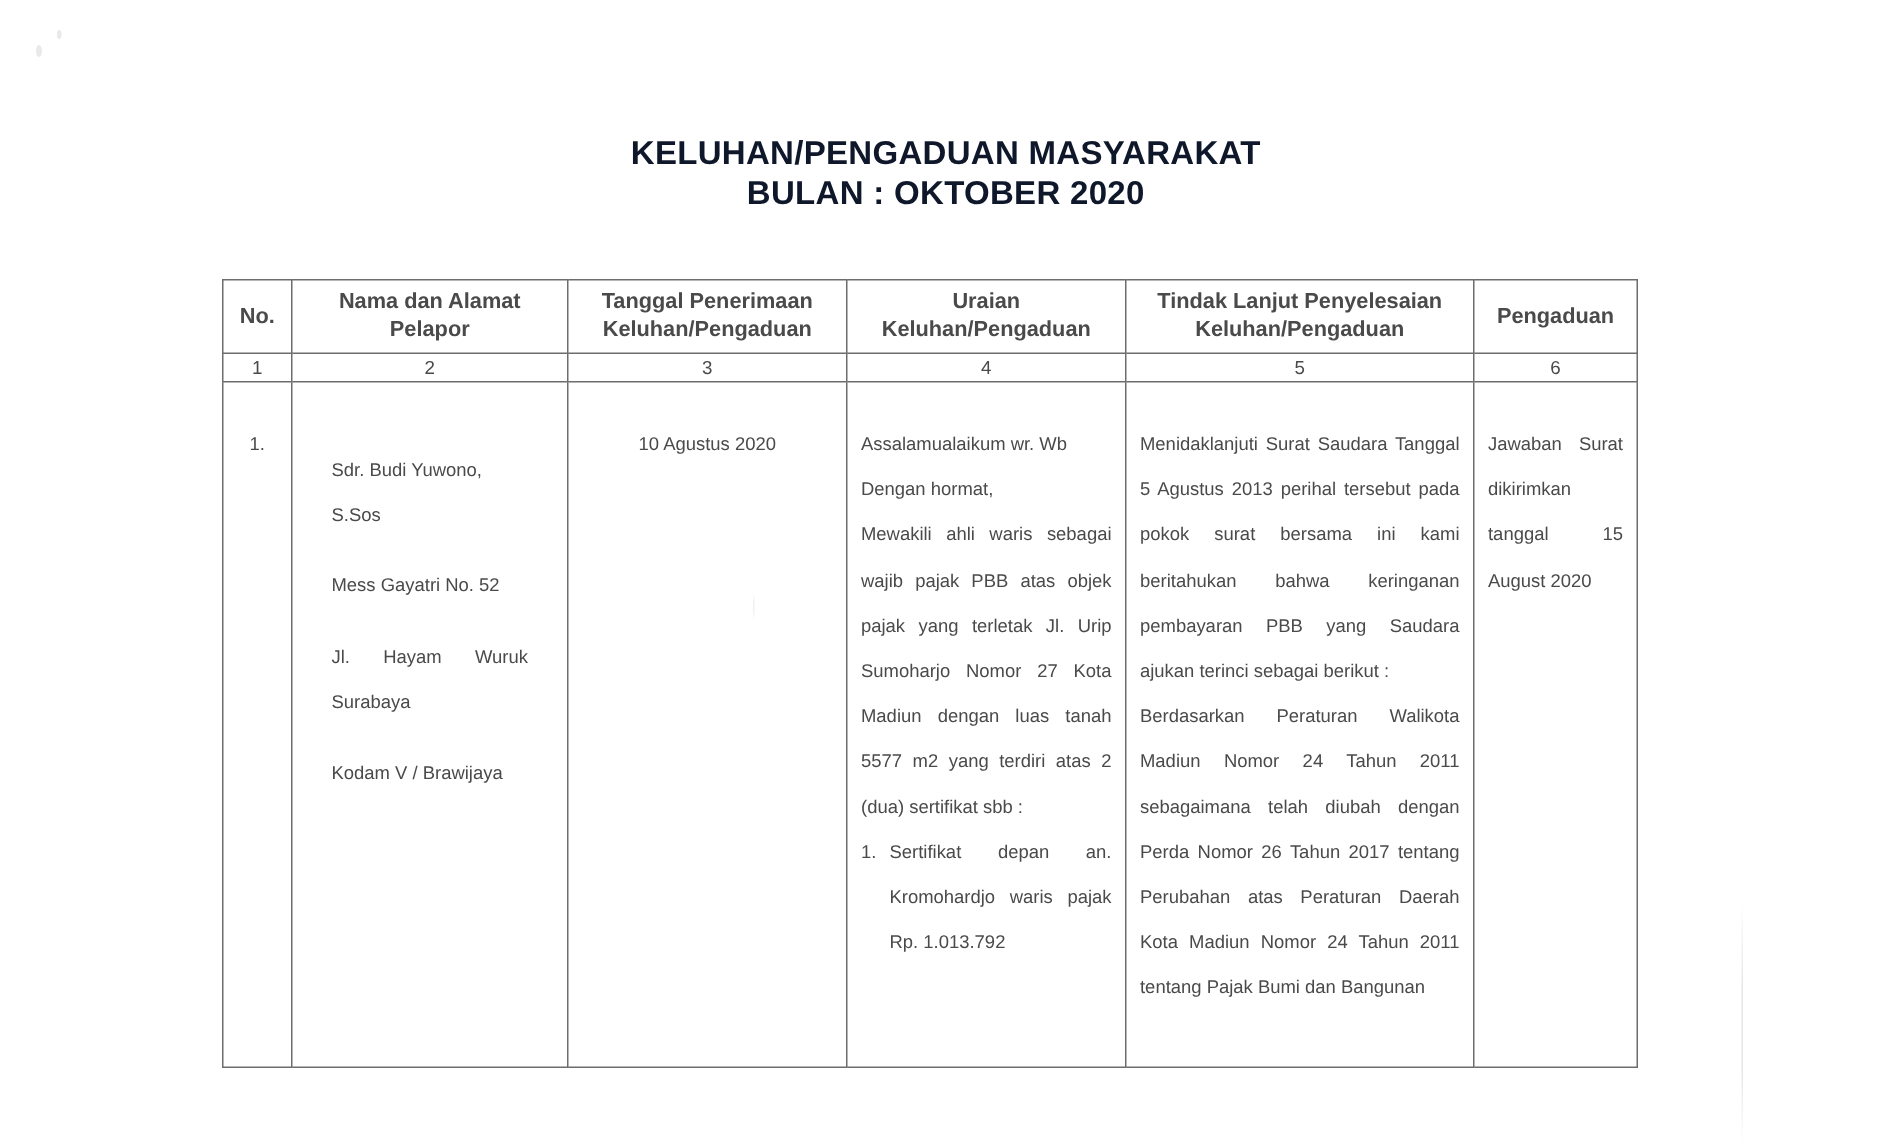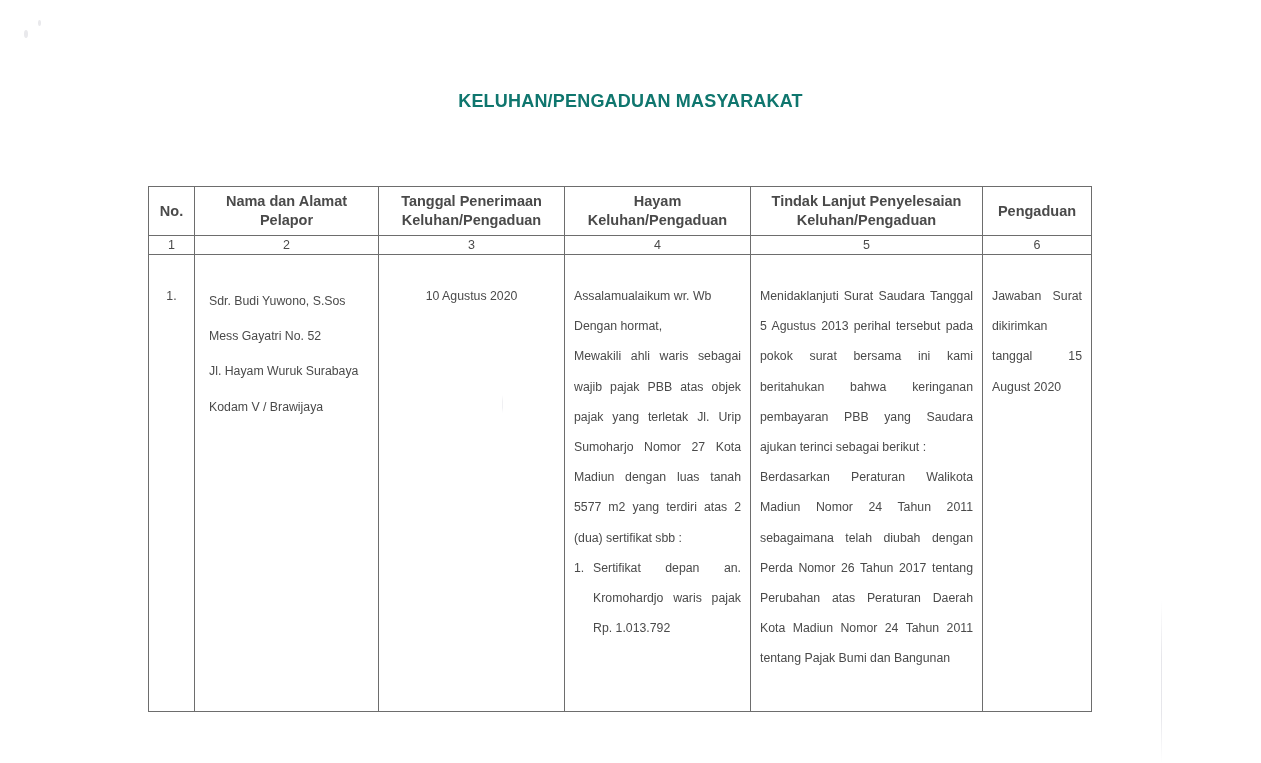--- a/index.html
+++ b/index.html
@@ -33,23 +33,23 @@
   
   .doc-title {
     position: absolute;
     left: 0;
     top: 88px;
     width: 1261px;
     text-align: center;
   }
   .doc-title .tline {
     font-weight: bold;
-    font-size: 18px;
+    font-size: 22px;
     letter-spacing: 0.2px;
-    color: #0f766e;
+    color: #0f172a;
     line-height: 27px;
     white-space: nowrap;
   }
 
   
   .report-table {
     position: absolute;
     left: 148px;
     top: 186px;
     width: 943px;
@@ -111,21 +111,21 @@
   }
   .justified p {
     margin: 0;
     text-align: justify;
     text-justify: inter-word;
   }
   .justified p.nojust {
     text-align: left;
   }
   .cell-nama p {
-    margin: 5px;
+    margin: 17px;
     text-align: justify;
     text-justify: inter-word;
   }
   .cell-nama p.nojust { text-align: left; }
 
   
   .listitem {
     position: relative;
     padding-left: 19px;
   }
@@ -143,20 +143,21 @@
 </head>
 <body>
 
 <div class="scan-speck" style="left:24px; top:30px; width:4px; height:8px;"></div>
 <div class="scan-speck" style="left:38px; top:20px; width:3px; height:6px;"></div>
 <div class="scan-line" style="left:1161px; top:600px; height:163px;"></div>
 <div class="scan-line" style="left:502px; top:395px; height:18px; opacity:.6;"></div>
 
 <div class="doc-title">
   <div class="tline">KELUHAN/PENGADUAN MASYARAKAT</div>
+  <div class="tline">BULAN : OKTOBER 2020</div>
 </div>
 
 <table class="report-table">
   <colgroup>
     <col class="col-no">
     <col class="col-nama">
     <col class="col-tanggal">
     <col class="col-uraian">
     <col class="col-tindak">
     <col class="col-ket">
@@ -169,21 +170,21 @@
       </th>
       <th>
         <span>Nama dan Alamat</span><br>
         <span>Pelapor</span>
       </th>
       <th>
         <span>Tanggal Penerimaan</span><br>
         <span>Keluhan/Pengaduan</span>
       </th>
       <th>
-        <span>Hayam</span><br>
+        <span>Uraian</span><br>
         <span>Keluhan/Pengaduan</span>
       </th>
       <th>
         <span>Tindak Lanjut Penyelesaian</span><br>
         <span>Keluhan/Pengaduan</span>
       </th>
       <th>
         <span>Pengaduan</span>
       </th>
     </tr>

